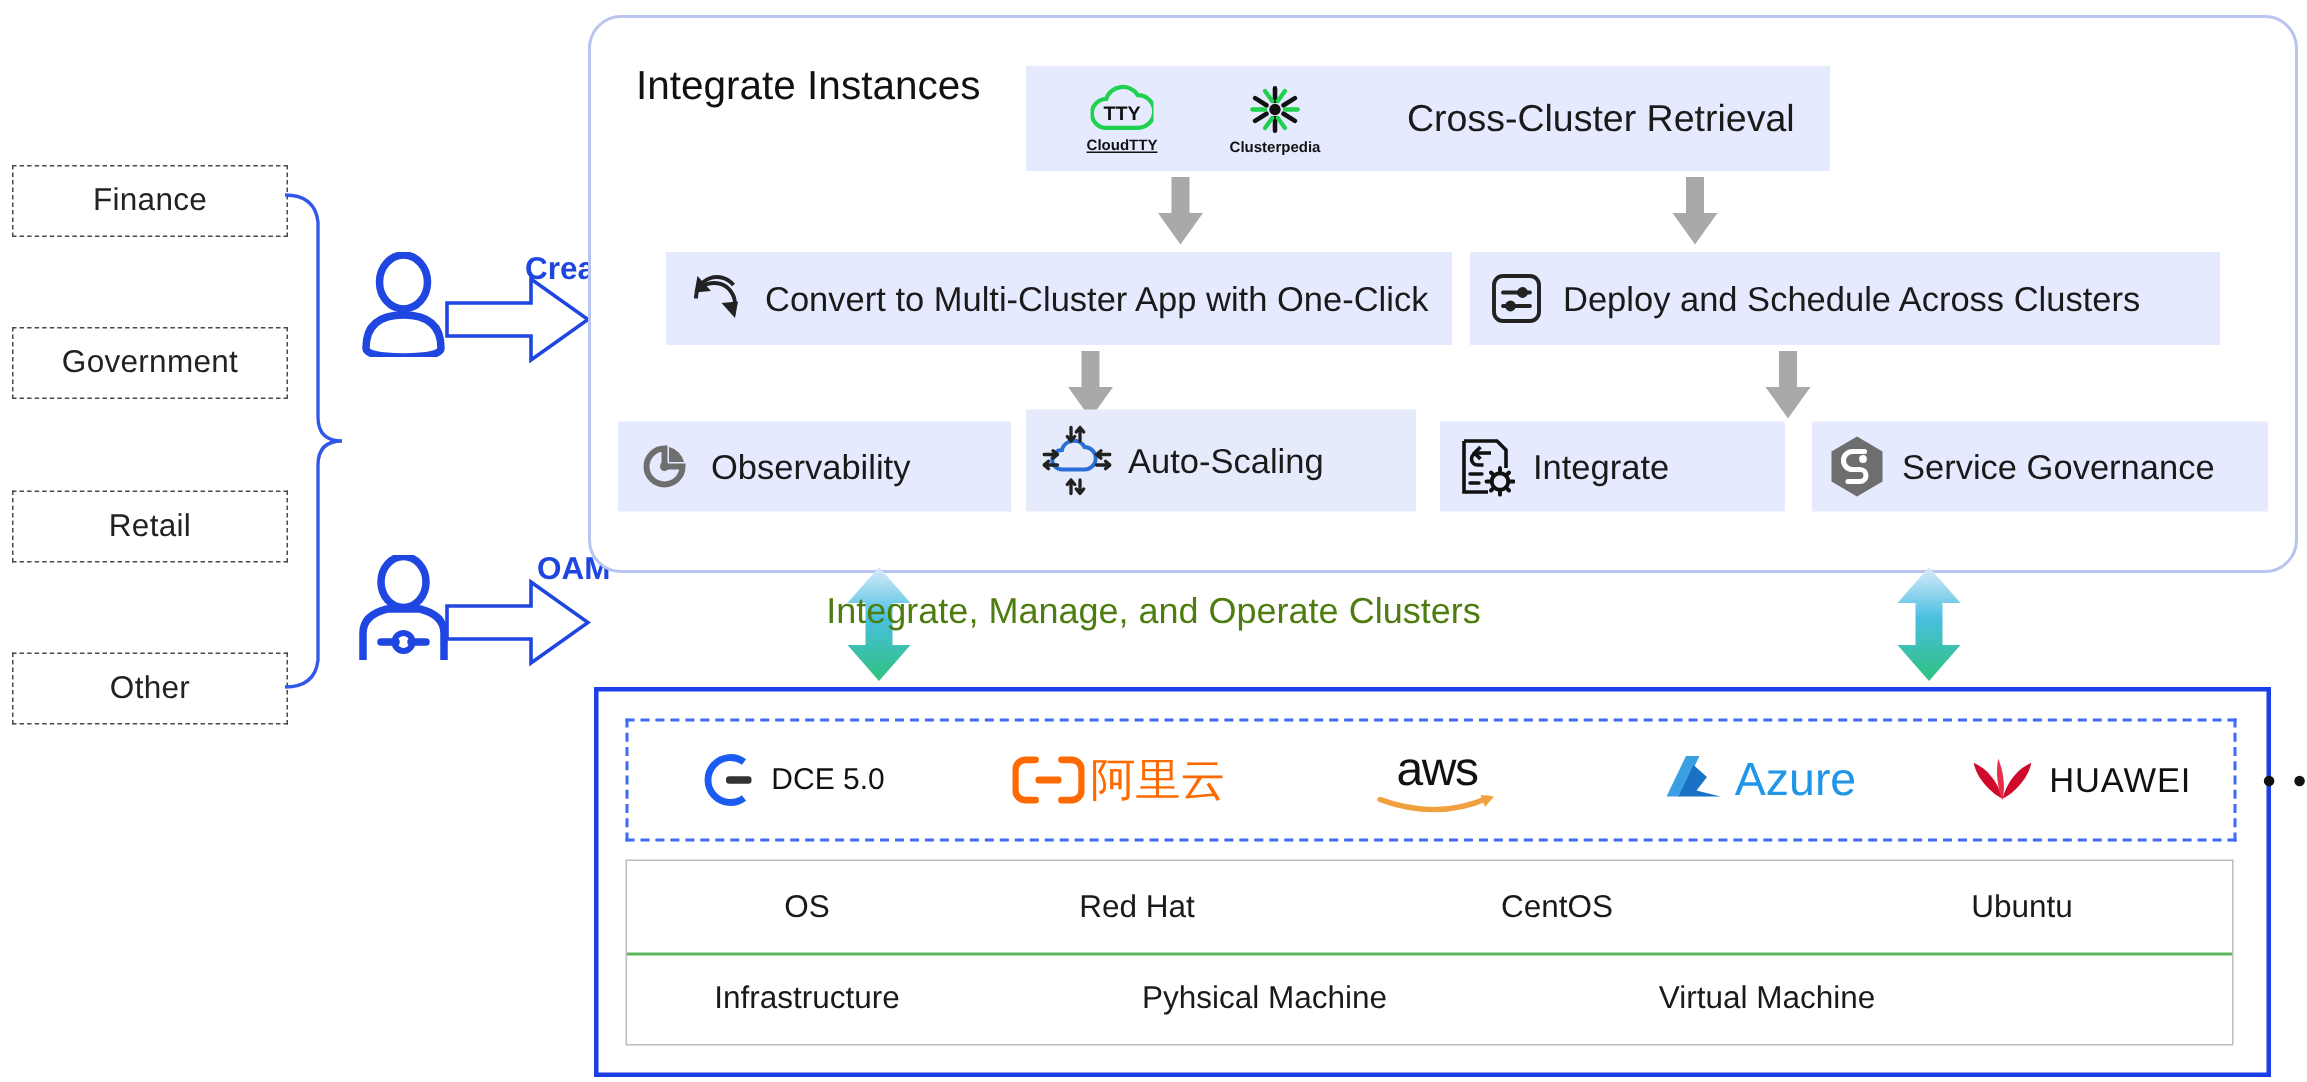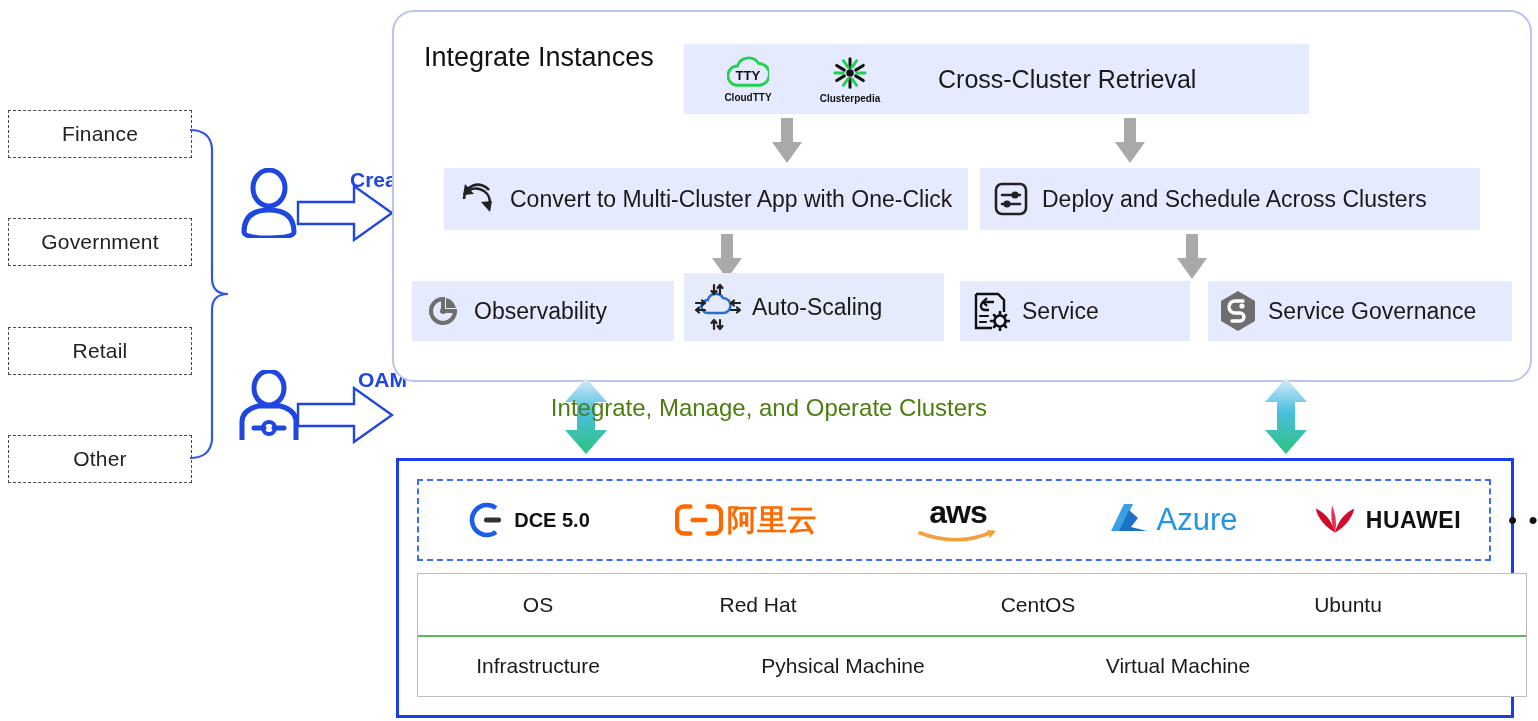--- a/index.html
+++ b/index.html
@@ -31,29 +31,29 @@
   .garrow{position:absolute;width:34px;height:46px;}
 
   
   #bottom-panel{position:absolute;left:396px;top:458px;width:1112px;height:254px;
                 border:3px solid #1a3fe8;background:#fff;}
   #vendor-strip{position:absolute;left:18px;top:18px;width:1070px;height:78px;
                 border:2.5px dashed #3d6bf5;display:flex;align-items:center;}
   .vendor{flex:none;display:flex;align-items:center;justify-content:center;}
 
   #os-table{position:absolute;left:18px;top:112px;width:1070px;height:122px;
-            border:1.5px solid #bdbdbd;background:#fff;padding-left:38px;}
+            border:1.5px solid #bdbdbd;background:#fff;}
   .os-row{position:absolute;left:0;width:100%;height:61px;display:flex;align-items:center;}
   .os-cell{font-size:21px;color:#1a1a1a;text-align:center;position:absolute;}
   #os-divider{position:absolute;left:0;top:61px;width:100%;height:1.5px;background:#5cb85c;}
 
   #integrate-label{position:absolute;left:0;top:394px;width:1538px;text-align:center;
                    font-size:24px;color:#4d7c0f;}
 
-  .logotxt{font-weight:700;}
+  .logotxt{font-weight:400;}
 </style>
 </head>
 <body>
 
 <div id="industries">
   <div class="ind-box" style="top:110px">
     <span>Finance</span>
     </div>
   <div class="ind-box" style="top:218px">
     <span>Government</span>
@@ -86,27 +86,27 @@
   <circle cx="31" cy="58" r="6" fill="none" stroke="#1f46e0" stroke-width="4"></circle>
 </svg>
 <div class="actor-label" style="left:314px;top:368px;">OAM</div>
 <svg class="abs" style="left:296px;top:384px;" width="98" height="62">
   <path d="M2,20 L58,20 L58,4 L96,31 L58,58 L58,42 L2,42 Z" fill="#fff" stroke="#1f46e0" stroke-width="2.4"></path>
 </svg>
 
 <div id="top-panel"></div>
 <div id="panel-title">Integrate Instances</div>
 
-<div class="card lav" style="left:684px;top:44px;width:625px;height:70px;">
+<div class="card lav" style="left:684px;top:44px;width:536px;height:70px;">
   <div class="ico" style="width:96px;margin-left:16px;flex-direction:column;">
     <svg width="42" height="34" viewBox="0 0 48 38">
       <path d="M12,33 a11,11 0 0 1 0,-22 a13,12 0 0 1 24,-3 a10,10 0 0 1 0,25 Z" fill="none" stroke="#1fd14f" stroke-width="3.2"></path>
       <text x="24" y="27" font-size="15" font-weight="700" fill="#111" text-anchor="middle" font-family="Liberation Sans, sans-serif">TTY</text>
     </svg>
-    <span style="font-size:10px;font-weight:700;color:#111;margin-top:2px;">CloudTTY</span>
+    <span style="font-size:10px;font-weight:700;color:#111;margin-top:2px;text-decoration:underline;">CloudTTY</span>
   </div>
   <div class="ico" style="width:108px;flex-direction:column;">
     <svg width="38" height="36" viewBox="0 0 40 38">
       <g stroke="#111" stroke-width="3.2" stroke-linecap="round">
         <path d="M20,4 v9 M20,25 v9 M6,11 l8,5 M26,22 l8,5 M6,27 l8,-5 M26,16 l8,-5"></path>
       </g>
       <g stroke="#1fd14f" stroke-width="3" stroke-linecap="round">
         <path d="M13,6 l5,7 M22,25 l5,7 M4,19 h9 M27,19 h9 M13,32 l5,-7 M22,13 l5,-7"></path>
       </g>
       <circle cx="20" cy="19" r="4" fill="#111"></circle>
@@ -191,21 +191,21 @@
       <path d="M4,3 v34 h16" fill="none" stroke="#111" stroke-width="2.4"></path>
       <path d="M22,11 h-9 a4,4 0 0 0 0,8 h4" fill="none" stroke="#111" stroke-width="2.4"></path>
       <path d="M15,7 l-4,4 l4,4" fill="none" stroke="#111" stroke-width="2.4"></path>
       <path d="M8,25 h8 M8,31 h6" stroke="#111" stroke-width="2.2" stroke-linecap="round"></path>
       <circle cx="28" cy="30" r="5.5" fill="none" stroke="#111" stroke-width="2.6"></circle>
       <g stroke="#111" stroke-width="2.6" stroke-linecap="round">
         <path d="M28,21 v3 M28,36 v3 M19,30 h3 M34,30 h3 M22,24 l2,2 M32,34 l2,2 M34,24 l-2,2 M24,34 l-2,2"></path>
       </g>
     </svg>
   </div>
-  <span class="lbl">Service</span>
+  <span class="lbl">Integrate</span>
 </div>
 
 <div class="card lav" style="left:1208px;top:281px;width:304px;height:60px;">
   <div class="ico" style="width:60px;">
     <svg width="38" height="42" viewBox="0 0 38 42">
       <path d="M19,1 L36,11 v20 L19,41 L2,31 V11 Z" fill="#6e6e6e"></path>
       <path d="M24,11 h-8 a6,6 0 0 0 0,12 h5 a4,4 0 0 1 0,8 h-8" fill="none" stroke="#fff" stroke-width="3.4" stroke-linecap="round"></path>
       <circle cx="23" cy="16" r="2.6" fill="#fff"></circle>
     </svg>
   </div>

